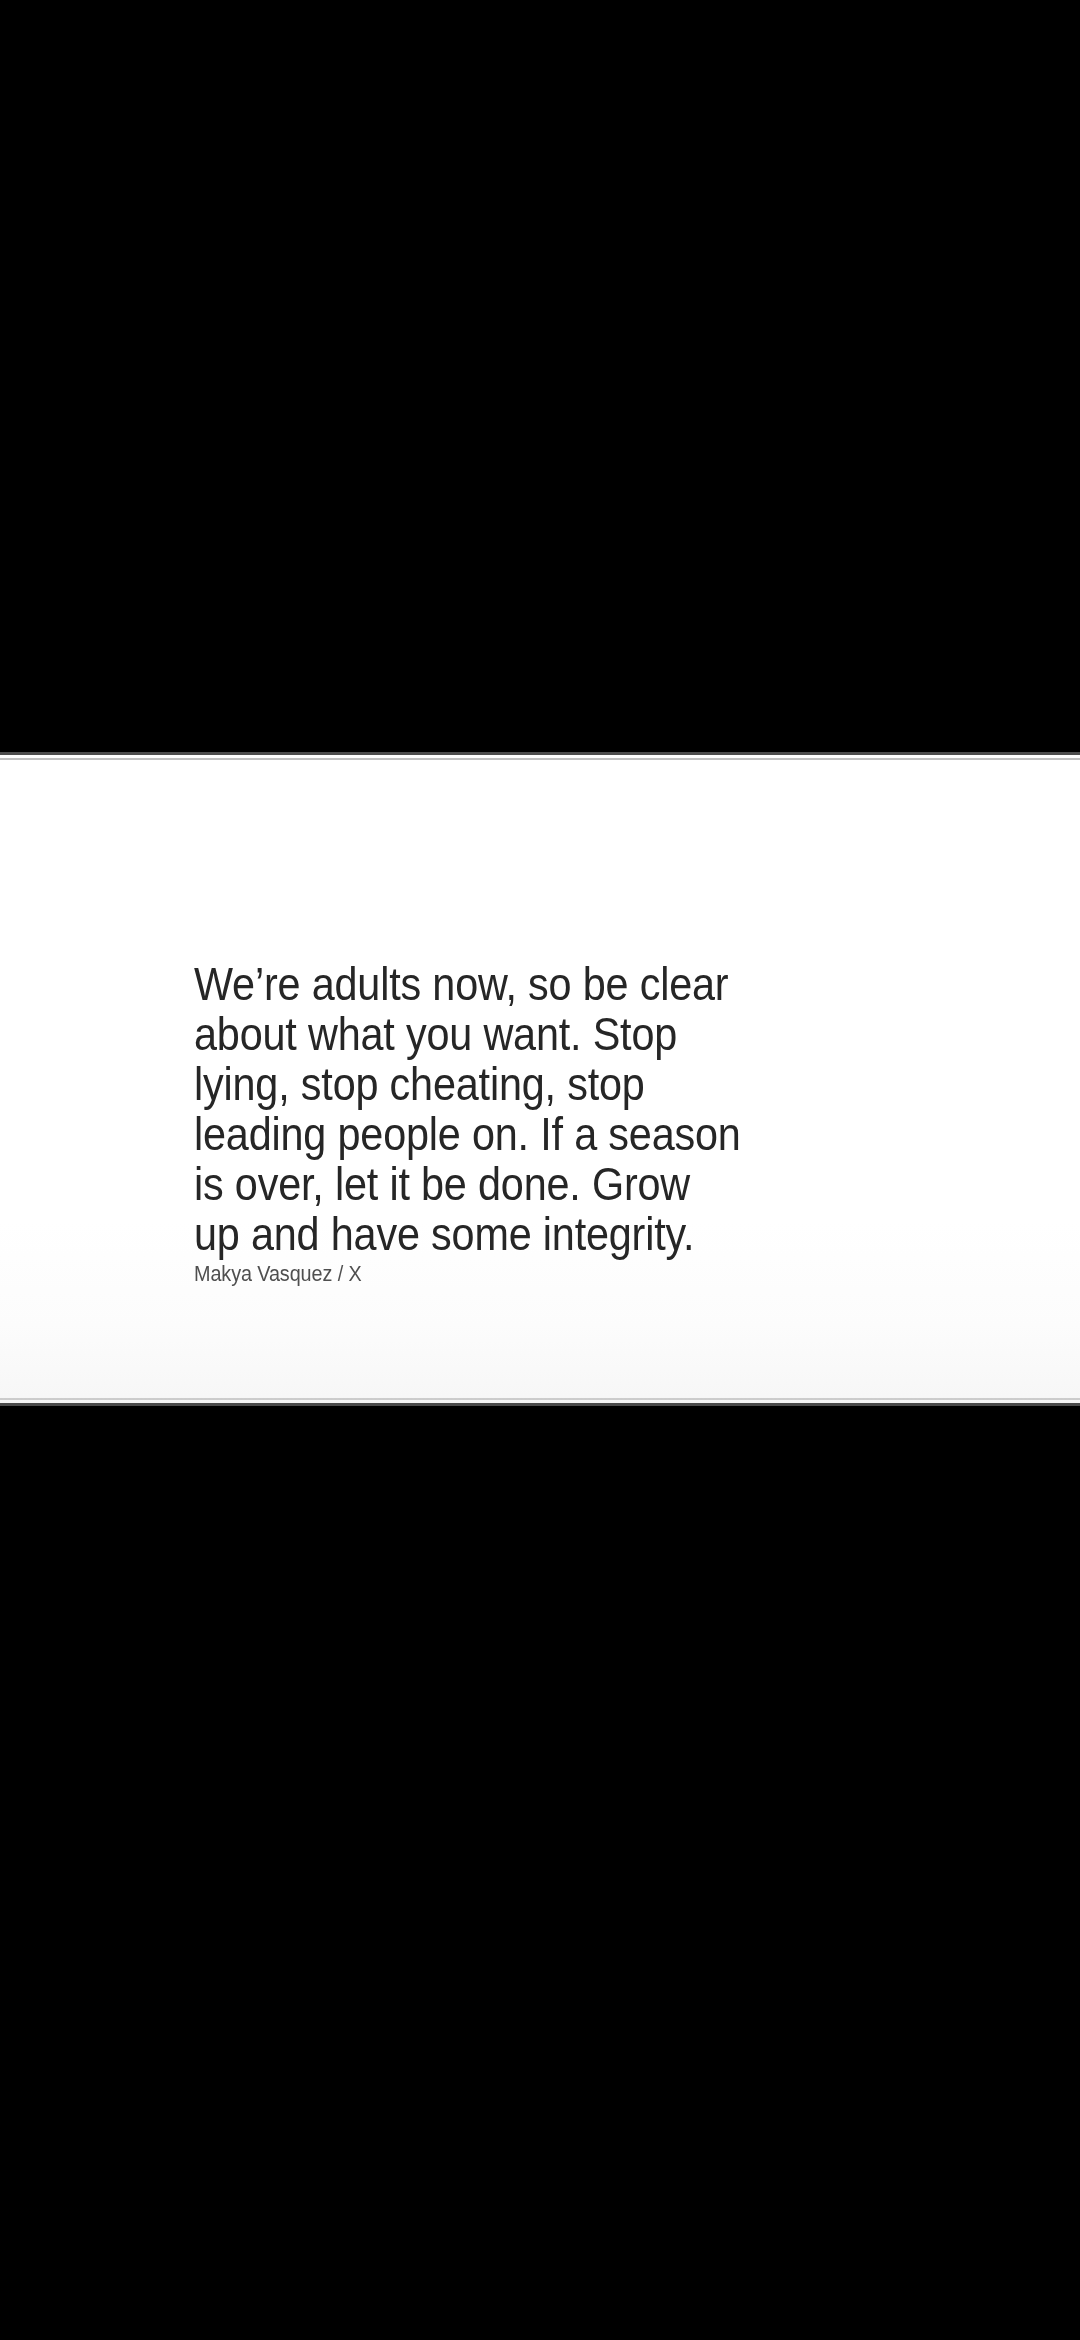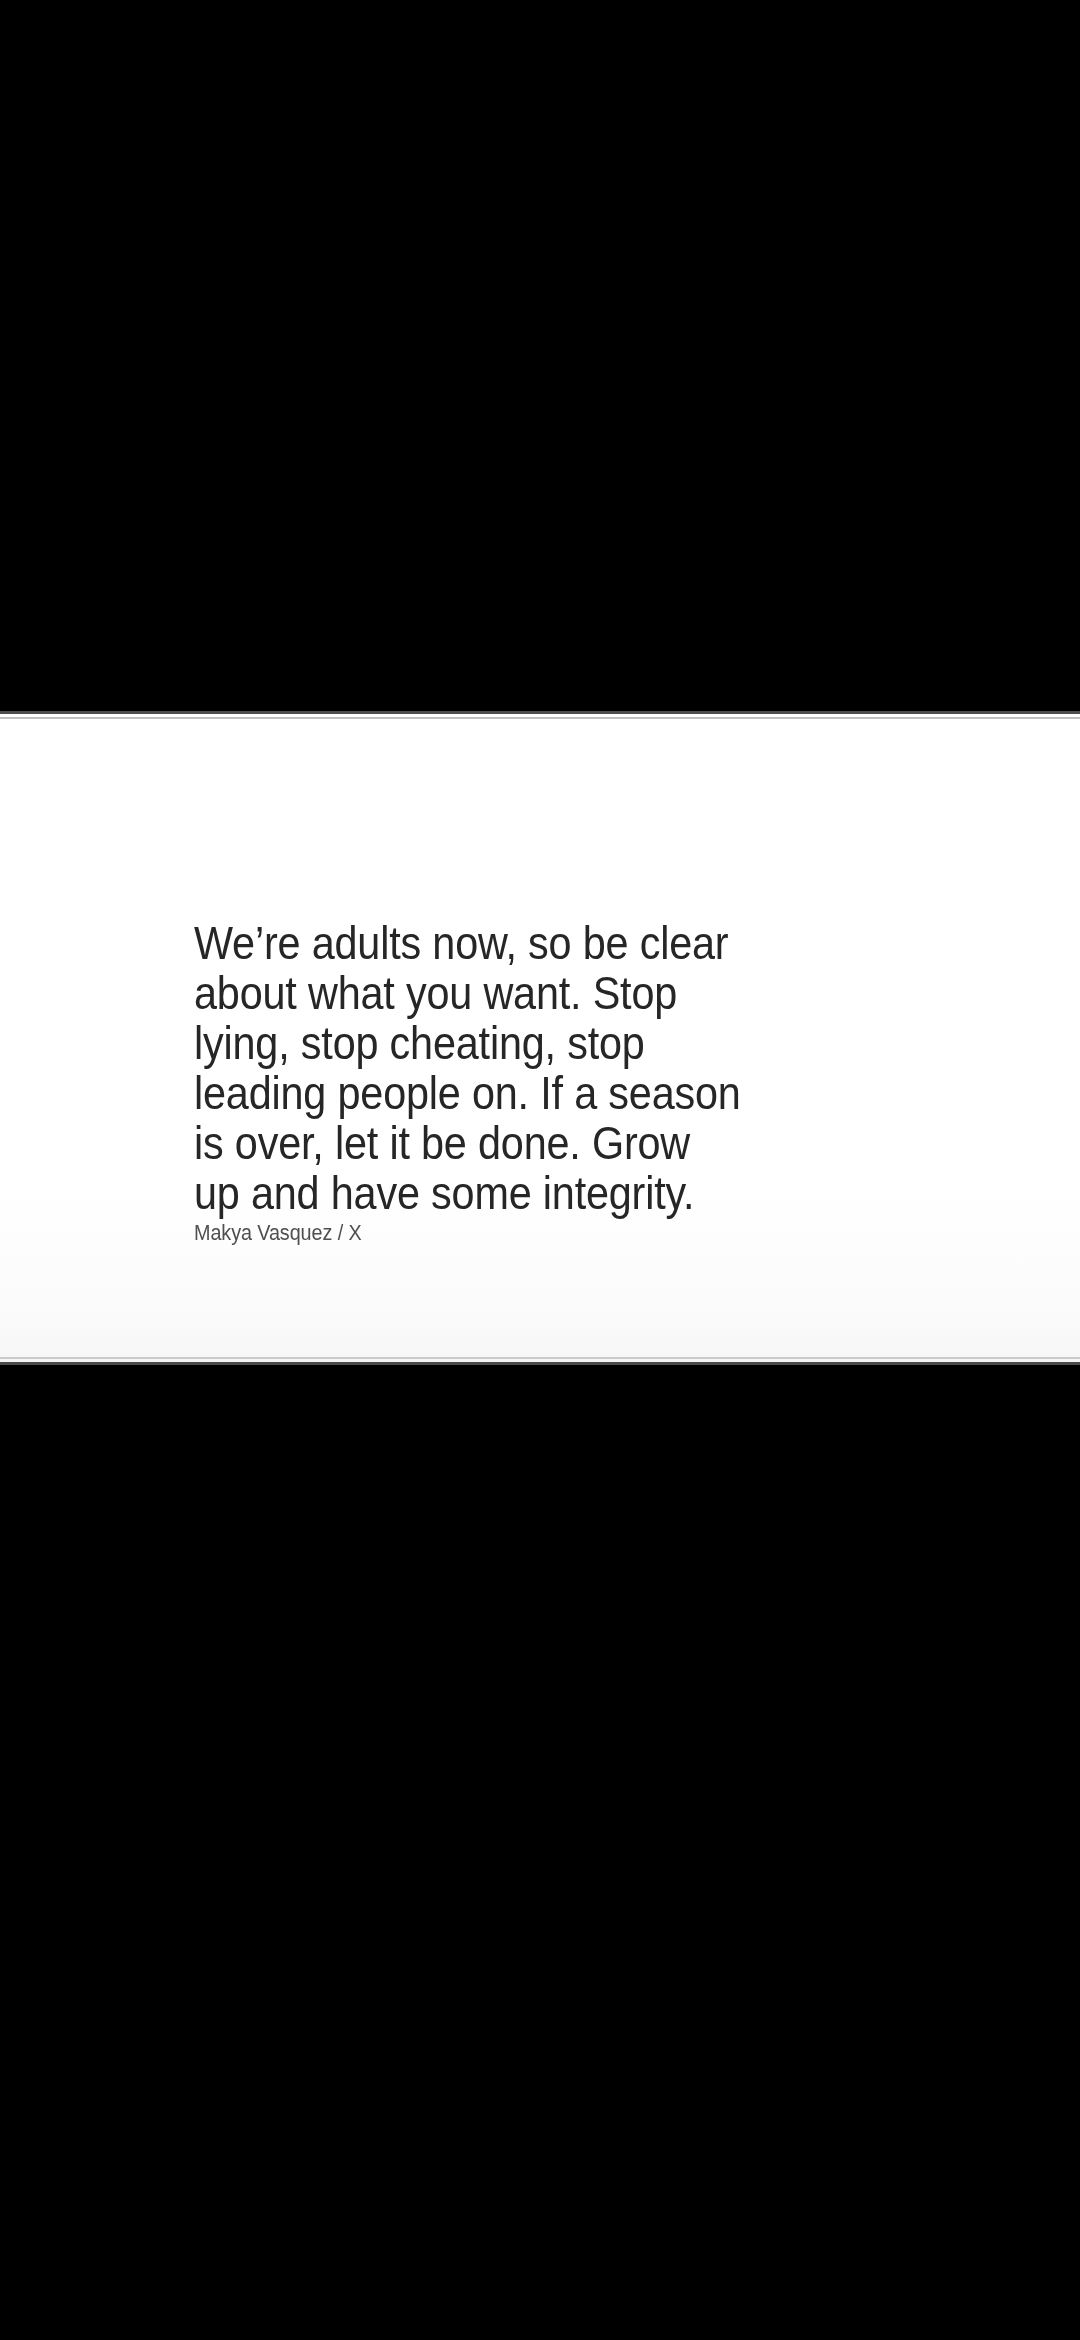--- a/index.html
+++ b/index.html
@@ -31,21 +31,21 @@
     width: 1080px;
     background: #000000;
   }
   #letterbox-top    { top: 0;   height: 711px; }
   #letterbox-bottom { top: 1612px; height: 728px; }
 
   
   #quote-card {
     position: absolute;
     left: 0;
-    top: 711px;
+    top: 752px;
     width: 1080px;
     height: 654px;
     background: #ffffff;
     background-image: linear-gradient(
         to bottom,
         #ffffff 0%,
         #ffffff 72%,
         #fcfcfc 88%,
         #f7f7f7 99%,
         #f4f4f4 100%);

